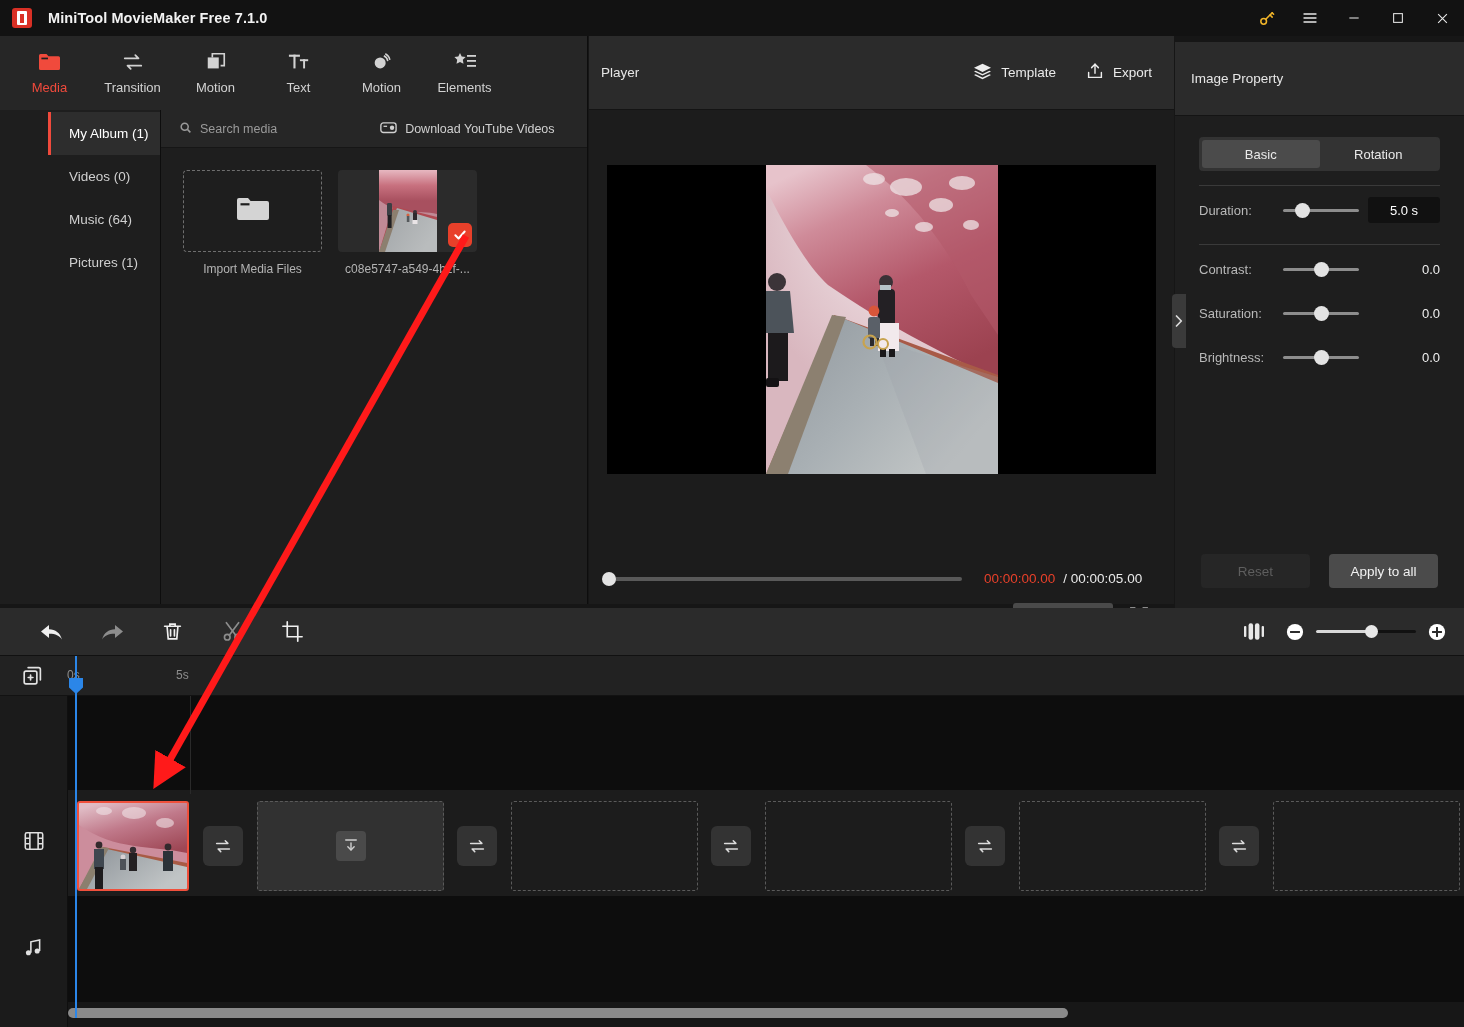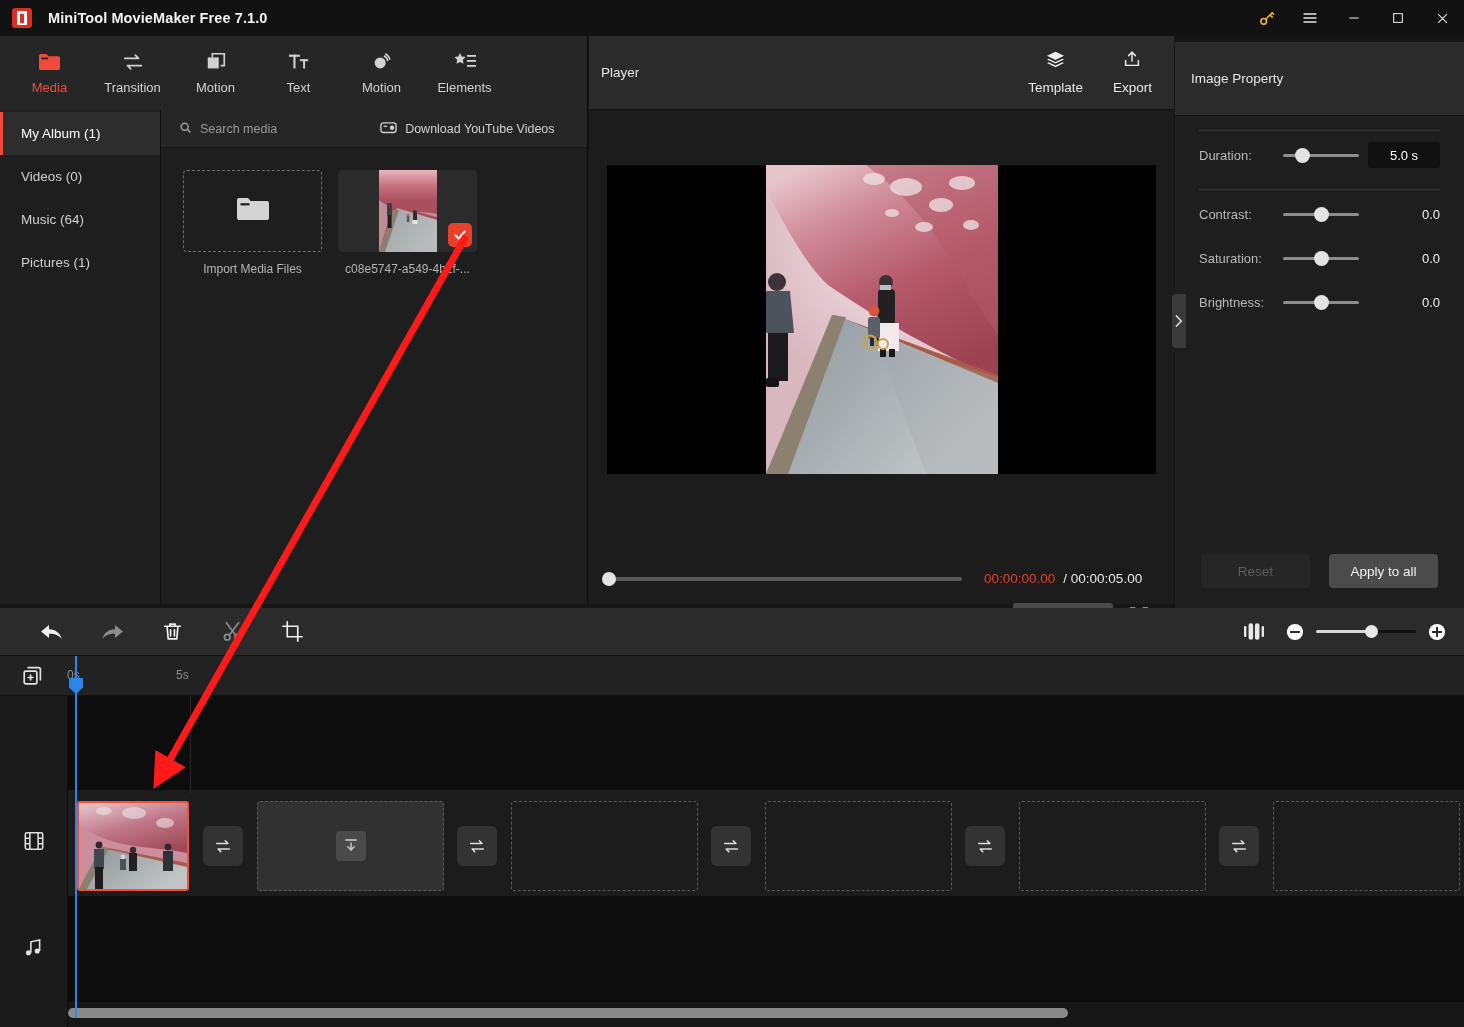--- a/index.html
+++ b/index.html
@@ -47,21 +47,21 @@
     width: 83px; height: 70px; display: flex; flex-direction: column;
     align-items: center; justify-content: center; gap: 7px; cursor: pointer;
     color: #d2d2d2; font-size: 13px;
   }
   .tab .ticon { height: 22px; display: flex; align-items: center; justify-content: center; }
   .tab.active { color: #f04a3c; }
 
   
   .sidebar {
     position: absolute; left: 0; top: 110px; width: 161px; height: 494px;
-    background: #1e1e1e; border-right: 1px solid #0d0d0d; padding-top: 2px;
+    background: #1e1e1e; border-right: 1px solid #0d0d0d; padding-top: 2px; padding-left: 48px;
   }
   .side-item {
     height: 43px; display: flex; align-items: center; padding-left: 21px;
     font-size: 13.5px; color: #cfcfcf; position: relative; cursor: pointer;
   }
   .side-item.active { background: #2d2d2d; color: #ffffff; }
   .side-item.active::before {
     content: ""; position: absolute; left: 0; top: 0; width: 3px; height: 100%;
     background: #f04a3c;
   }
@@ -105,21 +105,21 @@
   .player {
     position: absolute; left: 589px; top: 36px; width: 585px; height: 568px;
     background: #1c1c1c;
   }
   .player-head {
     height: 74px; background: #2b2b2b; display: flex; align-items: center;
     padding: 0 22px 0 12px; border-bottom: 1px solid #141414;
   }
   .player-title { font-size: 13.5px; color: #e6e6e6; }
   .ph-actions { margin-left: auto; display: flex; align-items: center; gap: 30px; }
-  .ph-btn { display: flex; align-items: center; gap: 9px; font-size: 13.5px; color: #eaeaea; cursor: pointer; flex-direction: column; }
+  .ph-btn { display: flex; align-items: center; gap: 9px; font-size: 13.5px; color: #eaeaea; cursor: pointer; }
   .stage {
     position: absolute; left: 18px; top: 129px; width: 549px; height: 309px;
     background: #000;
   }
   .stage-img {
     position: absolute; left: 50%; transform: translateX(-50%); top: 0;
     width: 232px; height: 309px; overflow: hidden;
   }
   .pbar-row { position: absolute; left: 18px; top: 535px; width: 549px; display: flex; align-items: center; }
   .seek-track { position: relative; width: 355px; height: 4px; background: #595959; border-radius: 2px; margin-left: 0px;}
@@ -597,20 +597,28 @@
     <svg width="8" height="12" viewBox="0 0 8 12" fill="none" stroke="#dcdcdc" stroke-width="1.7" stroke-linecap="round" stroke-linejoin="round">
         <path d="M1.5 1 L6.3 6 L1.5 11"></path>
       </svg>
   </div>
 
   <div class="proppanel">
     <div class="prop-head">
       <div class="prop-title">Image Property</div>
     </div>
 
+    <div class="seg">
+      <div class="seg-btn active">
+        <span>Basic</span>
+      </div>
+      <div class="seg-btn">
+        <span>Rotation</span>
+      </div>
+    </div>
 
     <div class="divider"></div>
 
     <div class="prow">
       <div class="plabel">Duration:</div>
       <div class="slider">
         <div class="sknob" style="left:12px"></div>
       </div>
       <div class="dur-field">5.0 s</div>
     </div>

